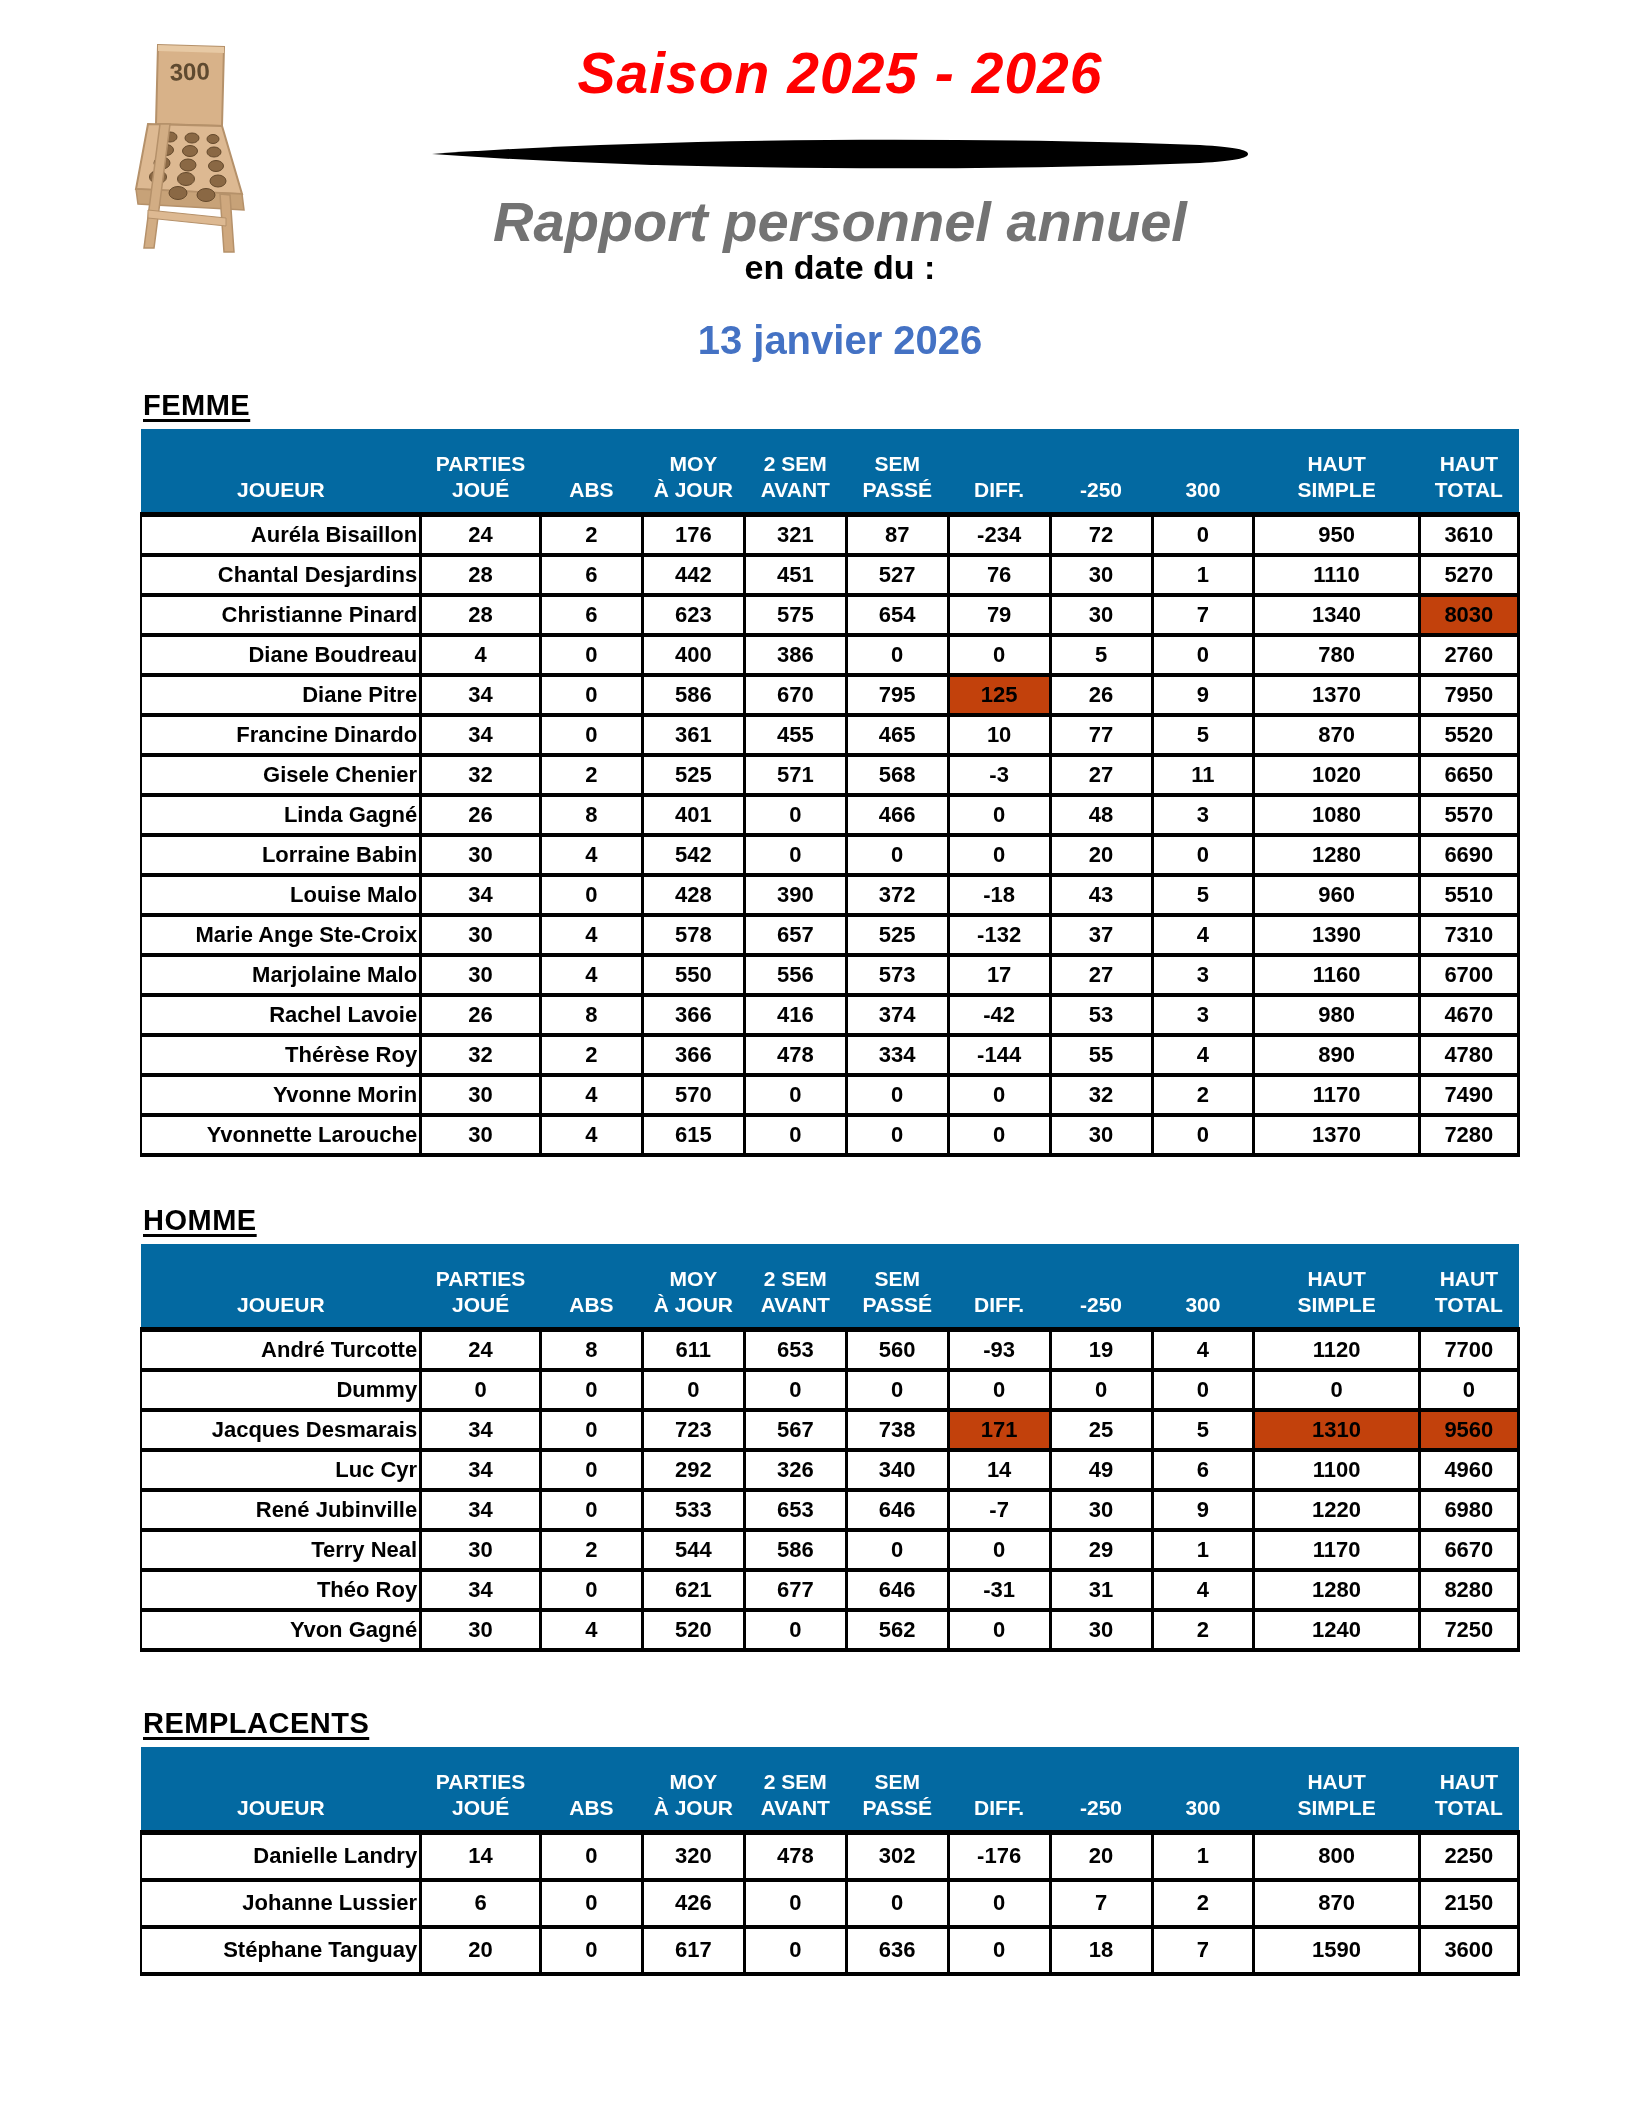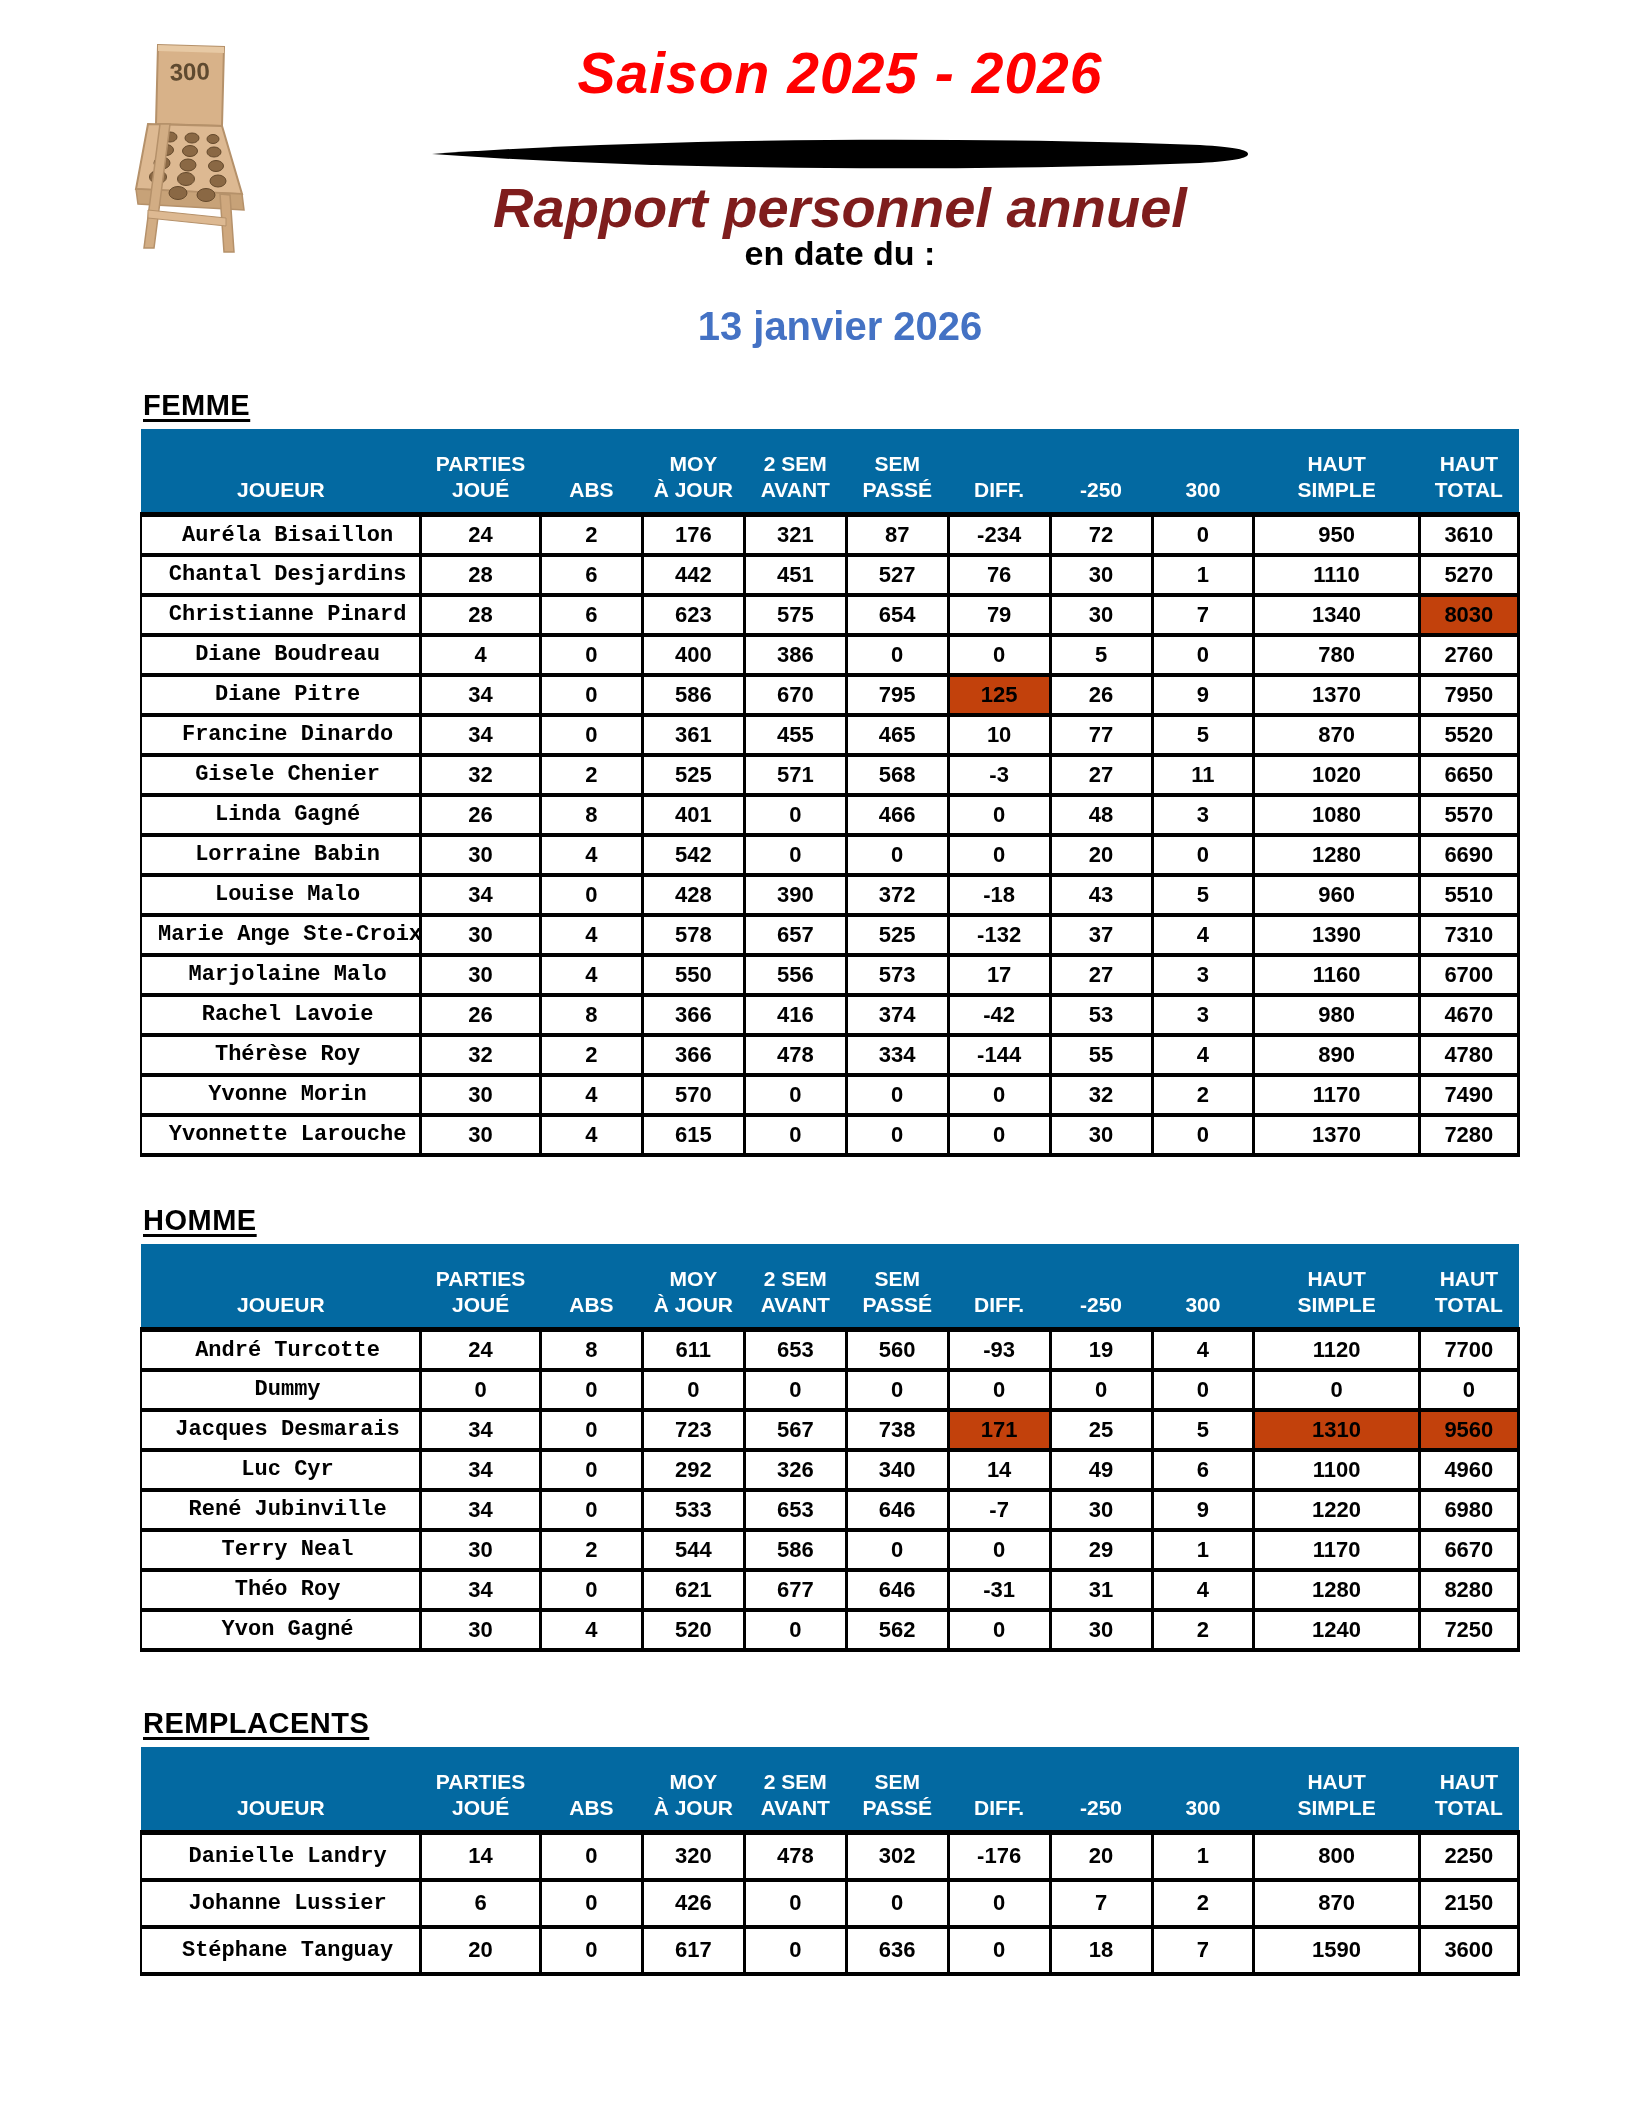--- a/index.html
+++ b/index.html
@@ -9,21 +9,21 @@
   }
   
   .titles { position:absolute; left:400px; top:45px; width:880px; text-align:center; }
   .season-title {
     font-size:57px; line-height:1.0; font-weight:700; font-style:italic;
     color:#ff0000; letter-spacing:1px;
   }
   .swoosh { display:block; margin:36px auto 0 auto; }
   .report-title {
     font-size:56px; line-height:1.0; font-weight:800; font-style:italic;
-    color:#7f1d1d; margin-top:10px; letter-spacing:0px;
+    color:#737373; margin-top:24px; letter-spacing:0px;
   }
   .date-label { font-size:34px; line-height:1.0; font-weight:700; margin-top:0; }
   .date-value { font-size:40px; line-height:1.0; font-weight:700; color:#4472c4; margin-top:36px; }
 
   
   .logo { position:absolute; left:128px; top:42px; }
 
   
   #sections { position:absolute; top:0; left:0; width:1632px; padding-top:390px; }
   .section { margin:0; }
@@ -51,21 +51,21 @@
   .hline { display:block; }
 
   tbody tr { height:40px; }
   .section-remplacents tbody tr { height:47px; }
   tbody td {
     border:3px solid #000; border-bottom-width:4px;
     font-size:22px; font-weight:700; text-align:center;
     padding:0 2px; white-space:nowrap; overflow:hidden;
   }
   tbody tr:first-child td { border-top:5px solid #000; }
-  tbody td:first-child { border-left:2px solid #000; text-align:center; padding-left:16px;font-family:Liberation Mono, monospace; }
+  tbody td:first-child { border-left:2px solid #000; text-align:right; padding-left:16px; }
   tbody td:last-child  { border-right:3px solid #000; }
   tbody td.hl { background:#c2410c; }
 
   .gap-homme       { margin-top:48px; }
   .gap-remplacents { margin-top:56px; }
 </style>
 </head>
 <body>
 
 <div class="page">

